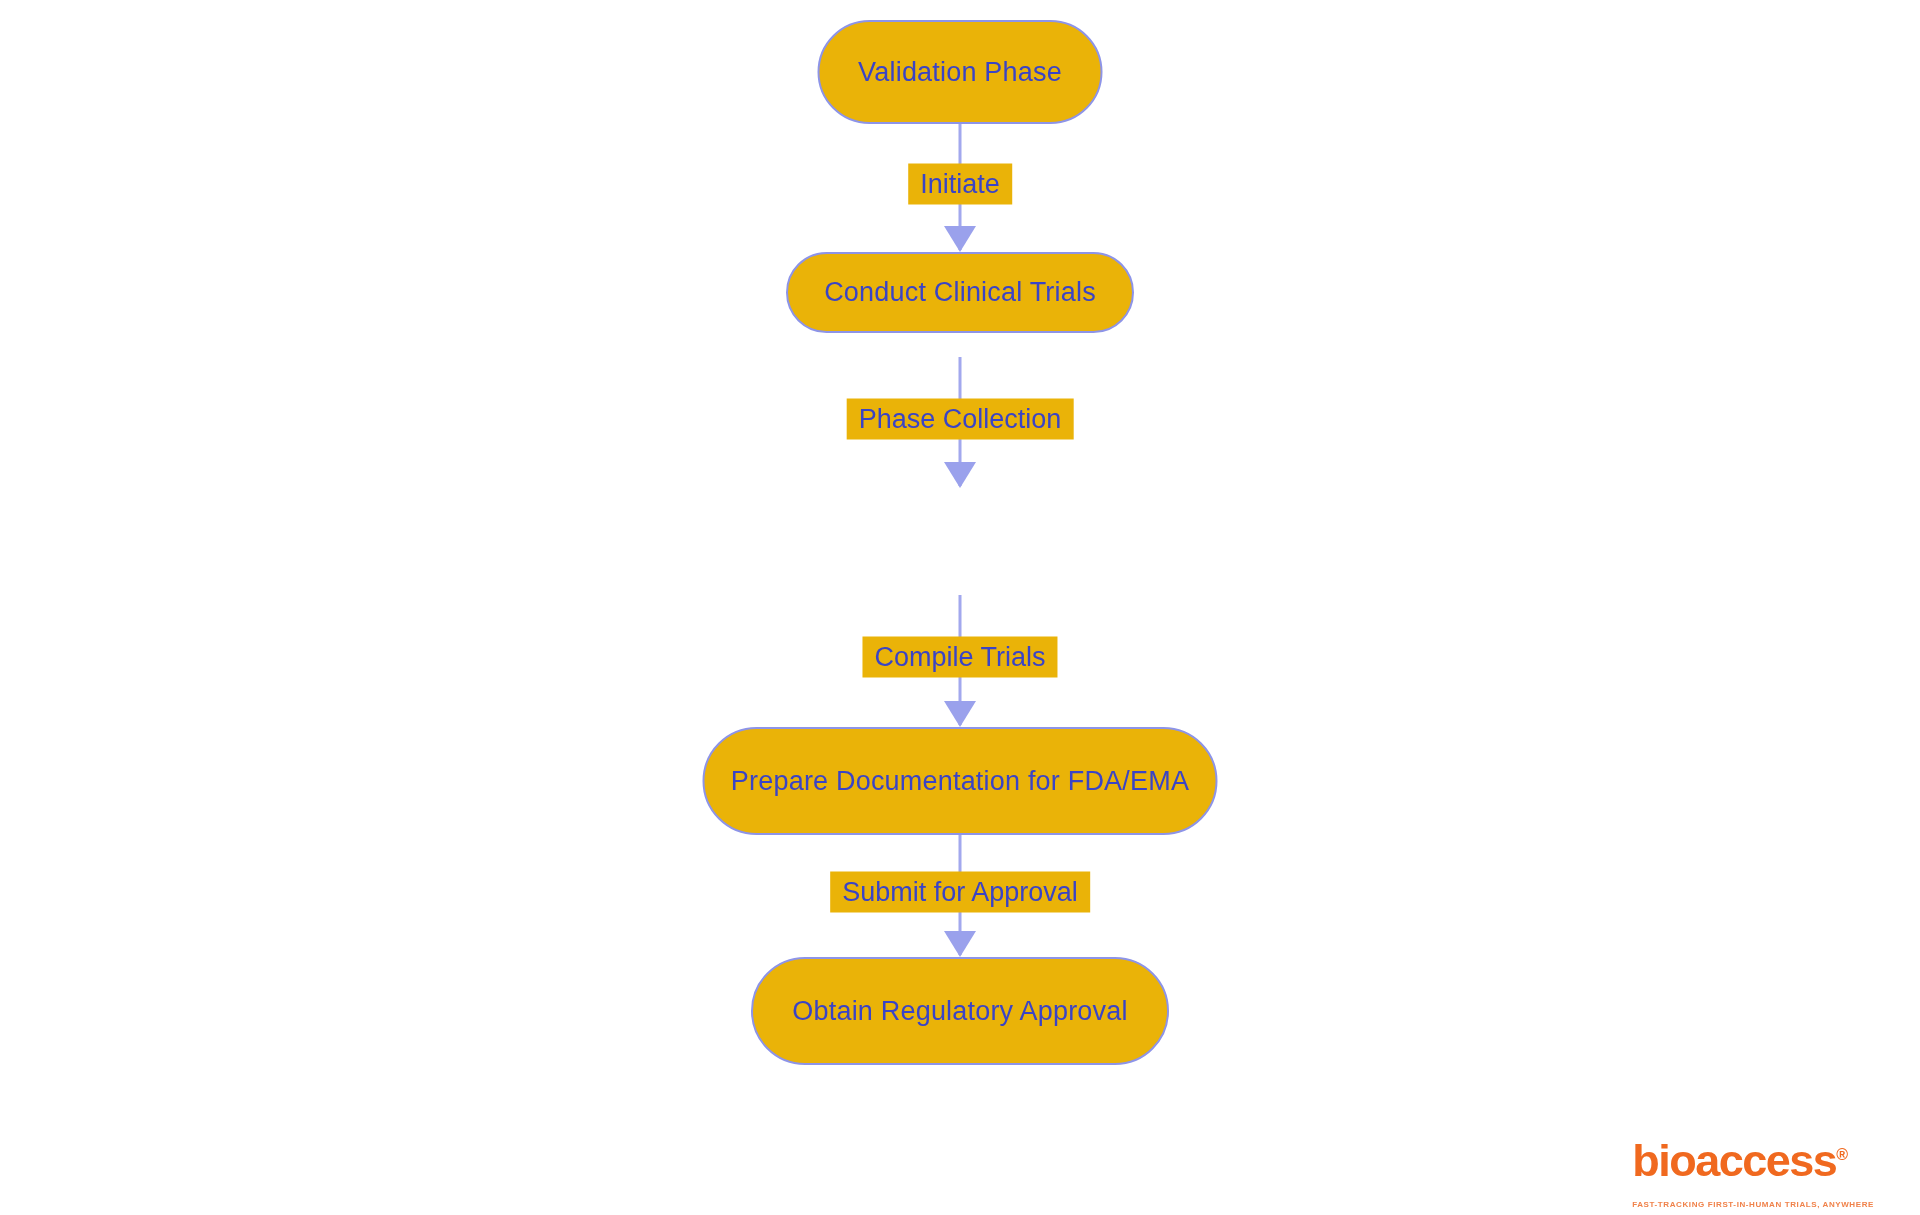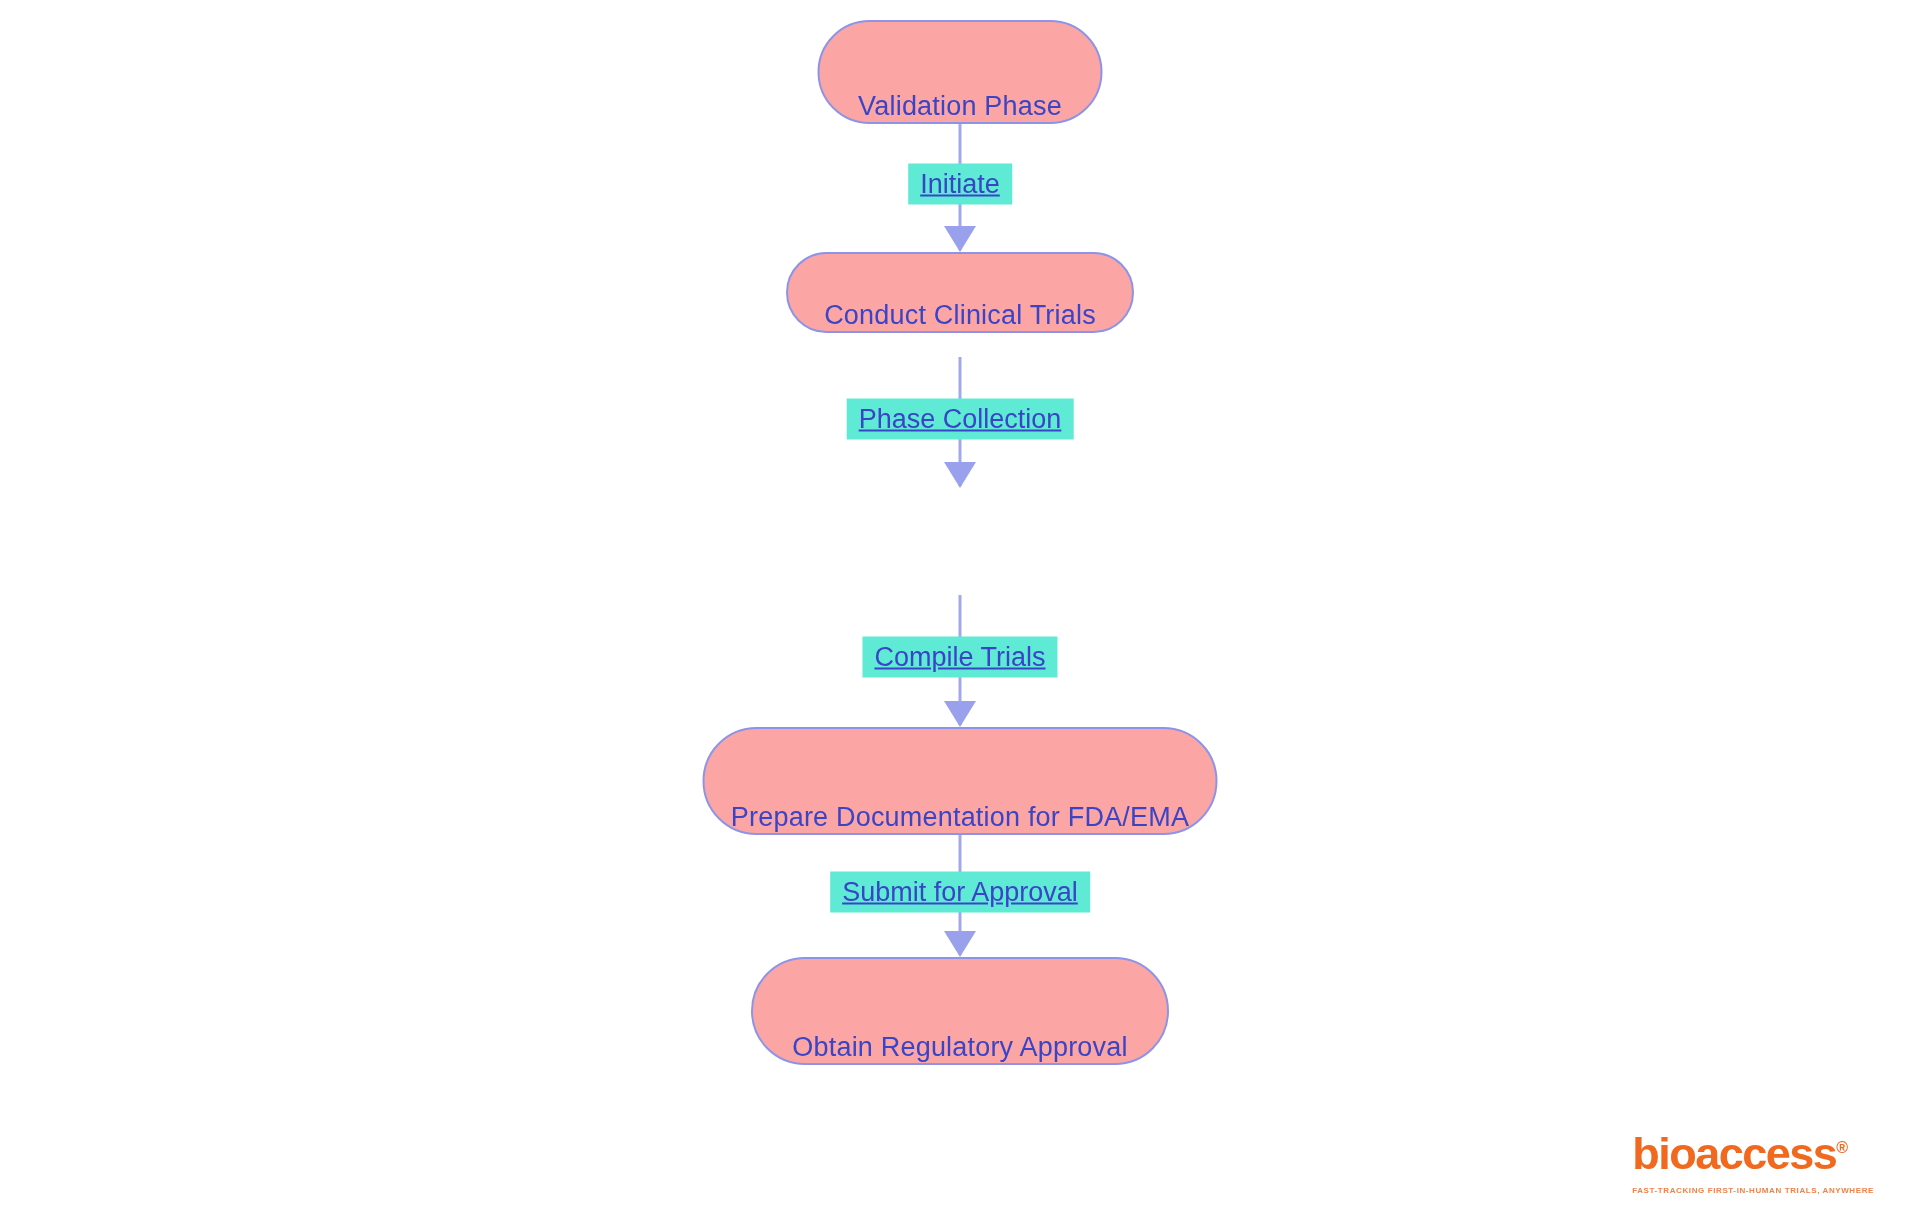--- a/index.html
+++ b/index.html
@@ -14,25 +14,25 @@
   .canvas {
     position: relative;
     width: 1920px;
     height: 1215px;
     background: #ffffff;
   }
   .node {
     position: absolute;
     left: 50%;
     transform: translateX(-50%);
-    background: #fca5a5;
+    background: #eab308;
     border: 2px solid #8d94e8;
     border-radius: 60px;
     display: flex;
-    align-items: flex-end;
+    align-items: center;
     justify-content: center;
     box-sizing: border-box;
   }
   .node-label {
     color: #3a44c6;
     font-size: 27px;
     font-weight: 400;
     letter-spacing: 0.2px;
     white-space: nowrap;
   }
@@ -60,39 +60,38 @@
     height: 0;
     border-left: 16px solid transparent;
     border-right: 16px solid transparent;
     border-top: 26px solid #9aa1ec;
   }
   .edge-label {
     position: absolute;
     left: 50%;
     top: 47%;
     transform: translate(-50%, -50%);
-    background: #5eead4;
+    background: #eab308;
     padding: 5px 12px;
     color: #3a44c6;
     font-size: 27px;
     white-space: nowrap;
-    text-decoration: underline;
   }
   .logo {
     position: absolute;
     top: 1124px;
     right: 46px;
     text-align: left;
   }
   .logo-wordmark {
     color: #f0691f;
     font-size: 45px;
     font-weight: 800;
     letter-spacing: -1.5px;
-    line-height: 47px;
+    line-height: 61px;
     white-space: nowrap;
   }
   .logo-reg {
     font-size: 16px;
     font-weight: 800;
     vertical-align: super;
     letter-spacing: 0;
   }
   .logo-tagline {
     margin-top: 9px;

